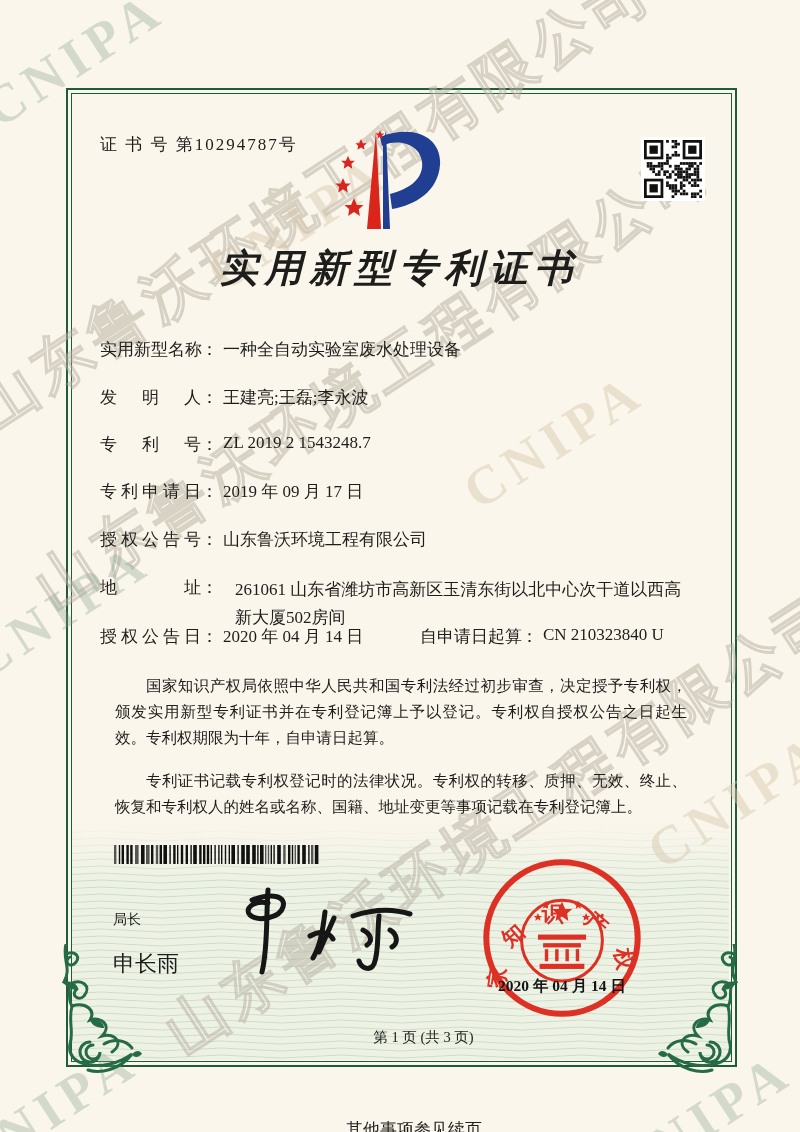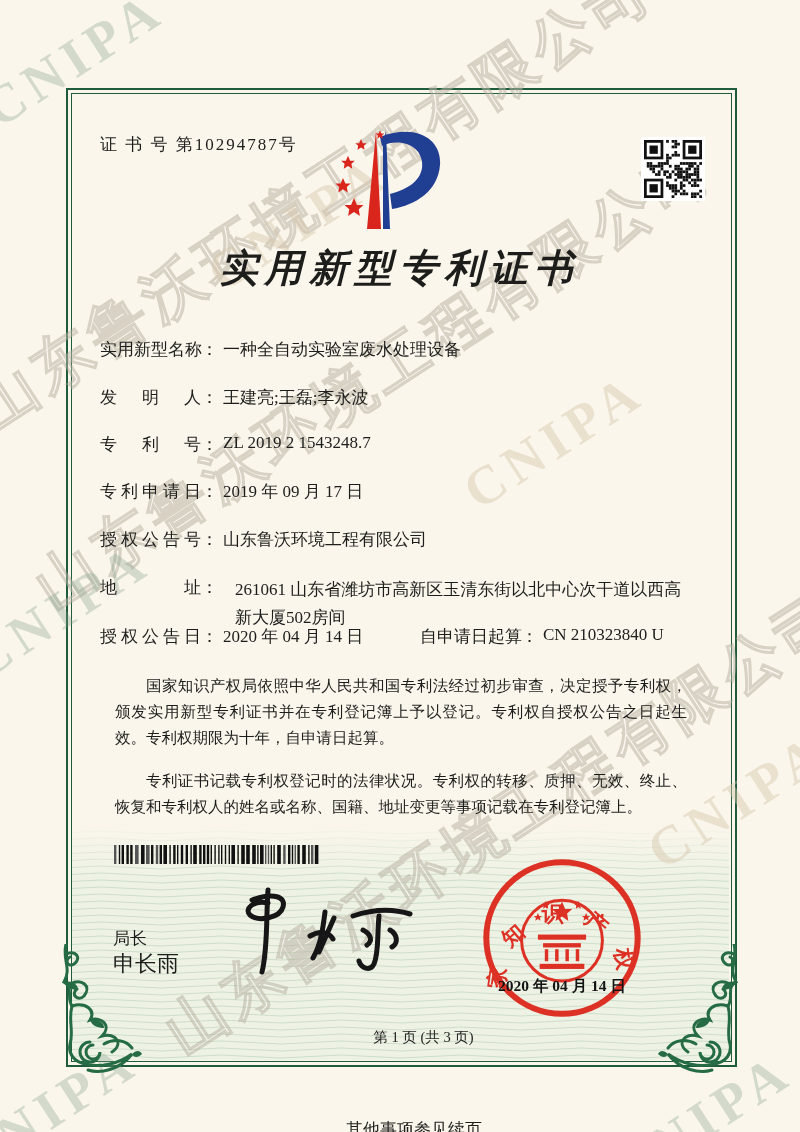--- a/index.html
+++ b/index.html
@@ -26,22 +26,22 @@
   .row{position:absolute;left:100px;width:580px;font-size:17px;white-space:nowrap;z-index:4;}
   .flabel{display:inline-block;width:101px;text-align:justify;text-align-last:justify;vertical-align:top;}
   .fcolon{vertical-align:top;}
   .fvalue{margin-left:5px;vertical-align:top;}
   .fvalue-wrap{display:inline-block;width:452px;white-space:normal;line-height:28px;margin-left:17px;vertical-align:top;}
   .pair2{position:absolute;left:320px;top:0;}
   .paras{position:absolute;left:98px;top:656px;width:606px;font-size:15.5px;line-height:26px;
          text-align:justify;z-index:4;}
   .paras p{margin:17px;text-indent:2em;}
   .barcode{position:absolute;left:114px;top:845px;z-index:4;}
-  .signer-title{position:absolute;left:113px;top:911px;font-size:17px;z-index:4;
-                font-family:"Liberation Sans","DejaVu Sans",sans-serif;margin-top:16px;}
+  .signer-title{position:absolute;left:113px;top:911px;font-size:14px;z-index:4;
+                font-family:"Liberation Sans","DejaVu Sans",sans-serif;}
   .signer-name{position:absolute;left:113px;top:949px;font-size:22px;z-index:4;
                font-family:"Liberation Sans","DejaVu Sans",sans-serif;}
   .signature{position:absolute;left:222px;top:886px;z-index:4;}
   .seal{position:absolute;left:476px;top:852px;width:172px;height:172px;z-index:4;opacity:0.93;}
   .seal-date{position:absolute;left:482px;top:976px;width:160px;text-align:center;font-size:15.5px;
              font-weight:bold;color:#141414;z-index:5;}
   .pagefoot{position:absolute;left:66px;top:1028px;width:667px;text-align:center;font-size:14.5px;z-index:4;padding-left:24px;}
   .contnote{position:absolute;left:14px;top:1078px;width:800px;text-align:center;font-size:17px;z-index:4;margin-top:40px;}
   .qr{position:absolute;left:641px;top:137px;width:64px;height:64px;background:#fff;padding:3px;
       box-sizing:border-box;z-index:4;}

